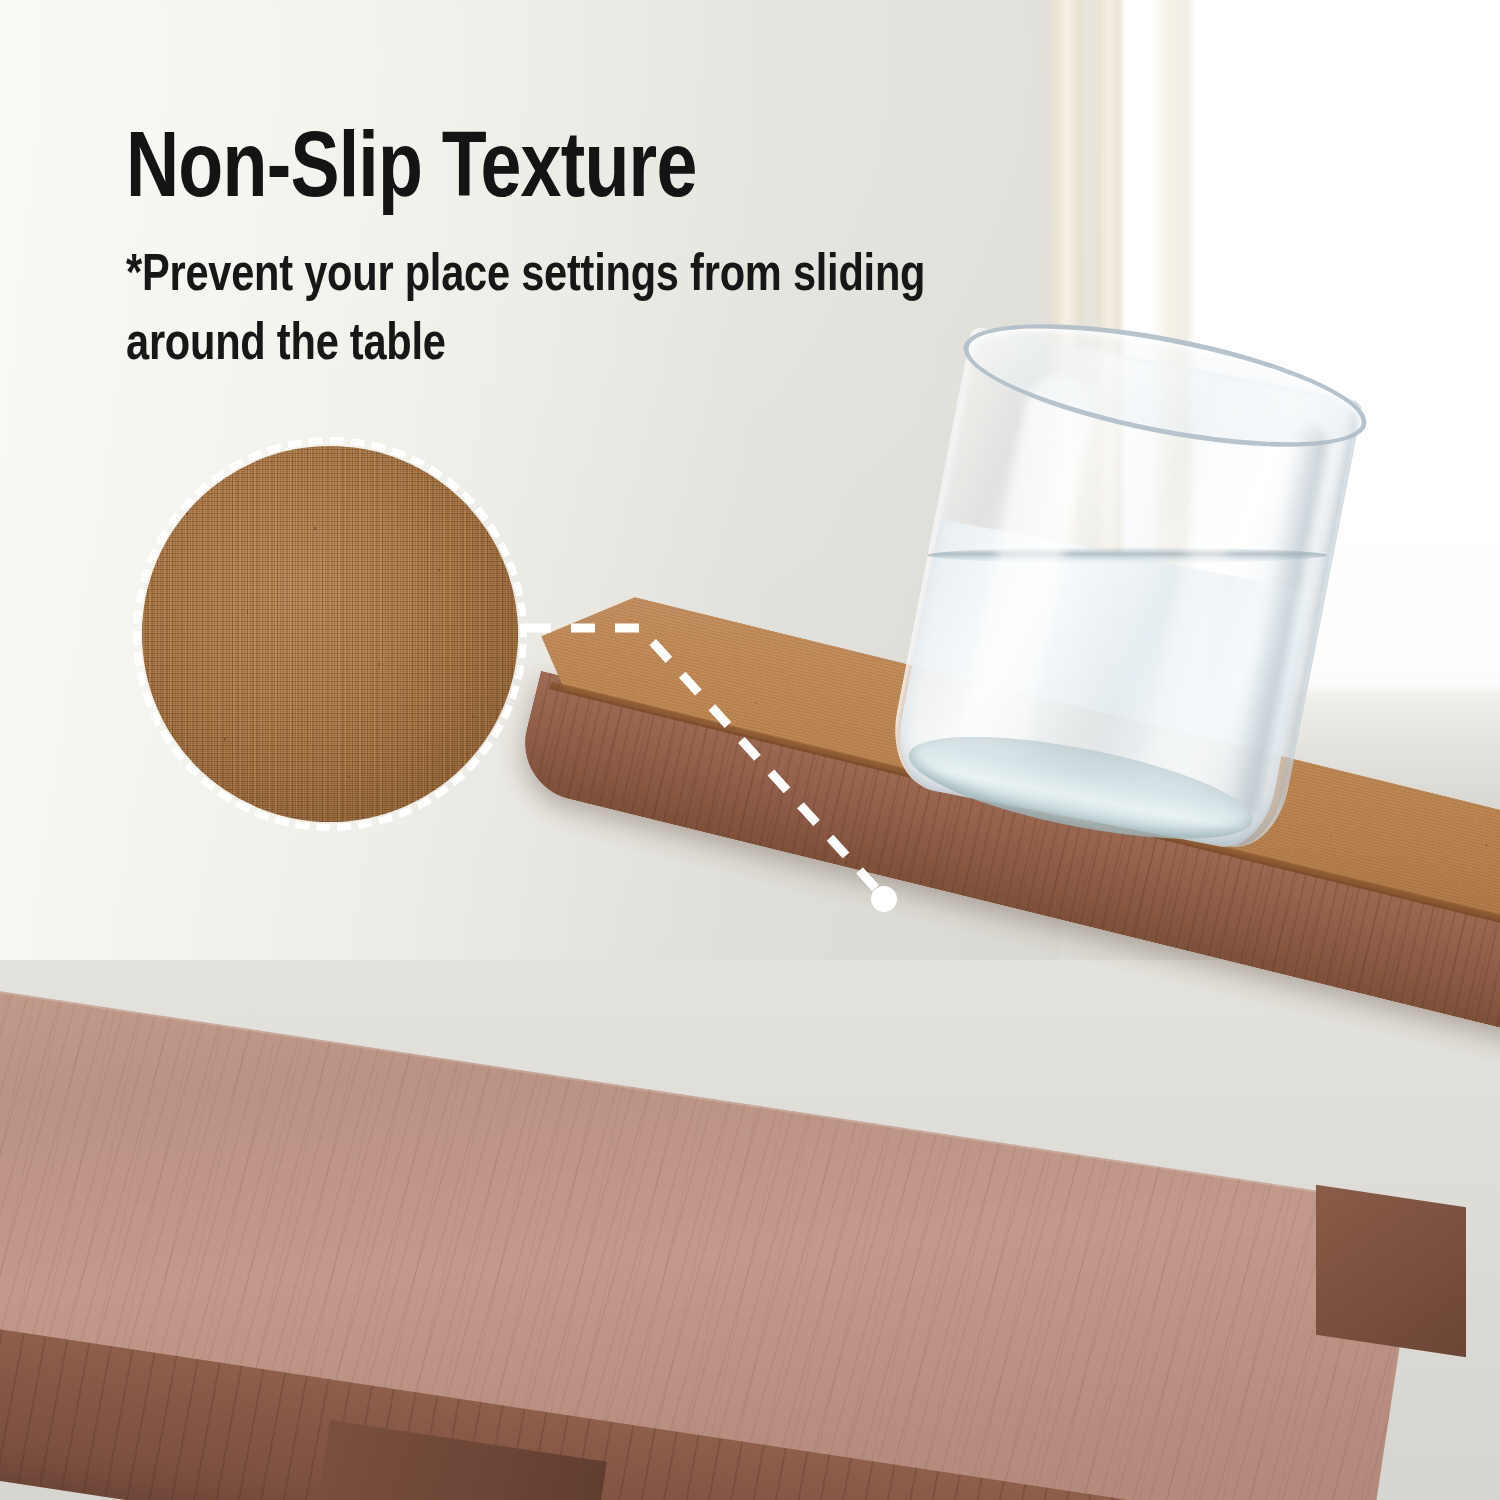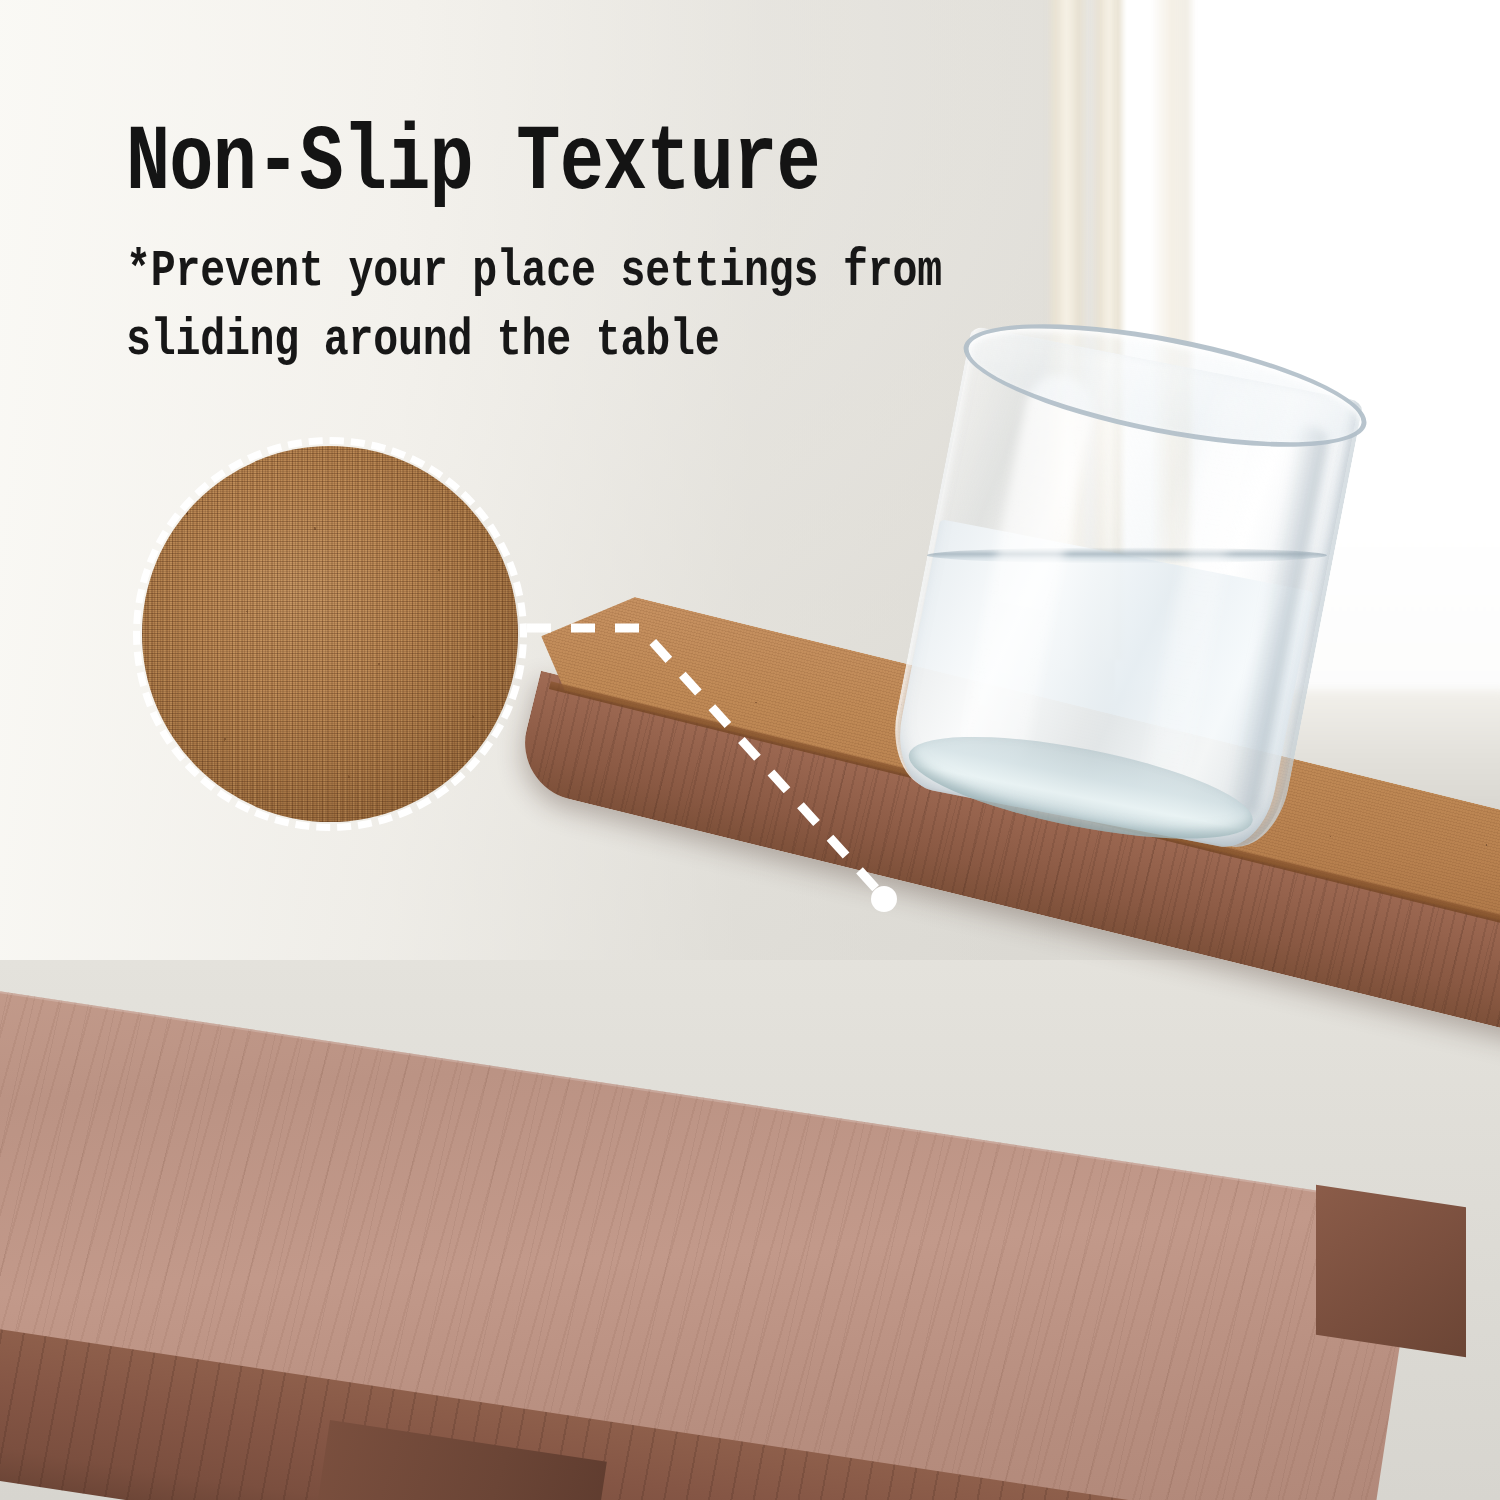--- a/index.html
+++ b/index.html
@@ -7,21 +7,21 @@
     margin: 0;
     padding: 0;
     background: #ffffff;
   }
 
   #scene {
     position: relative;
     width: 1500px;
     height: 1500px;
     overflow: hidden;
-    font-family: Liberation Mono, monospace;
+    font-family: Liberation Sans, sans-serif;
     background: #e9e7e2;
   }
 
   
   .bg-base {
     position: absolute;
     inset: 0;
     background:
       radial-gradient(130% 90% at 8% 4%,  #f7f5f0 0%, #efedE8 32%, #e2e0da 62%, #d8d6d0 100%),
       linear-gradient(100deg, #f4f2ed 0%, #e6e4de 45%, #dcdad4 100%);

